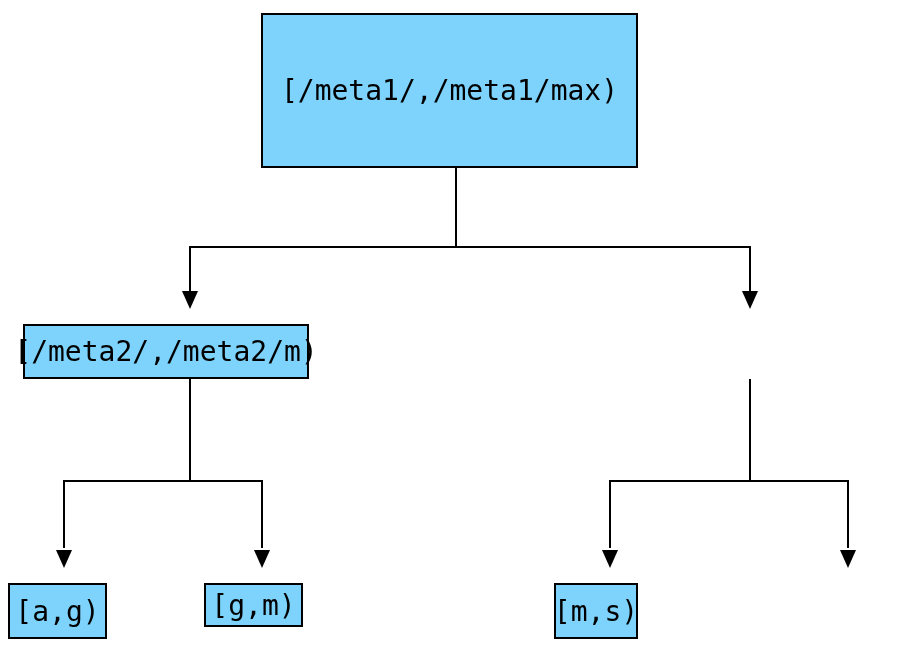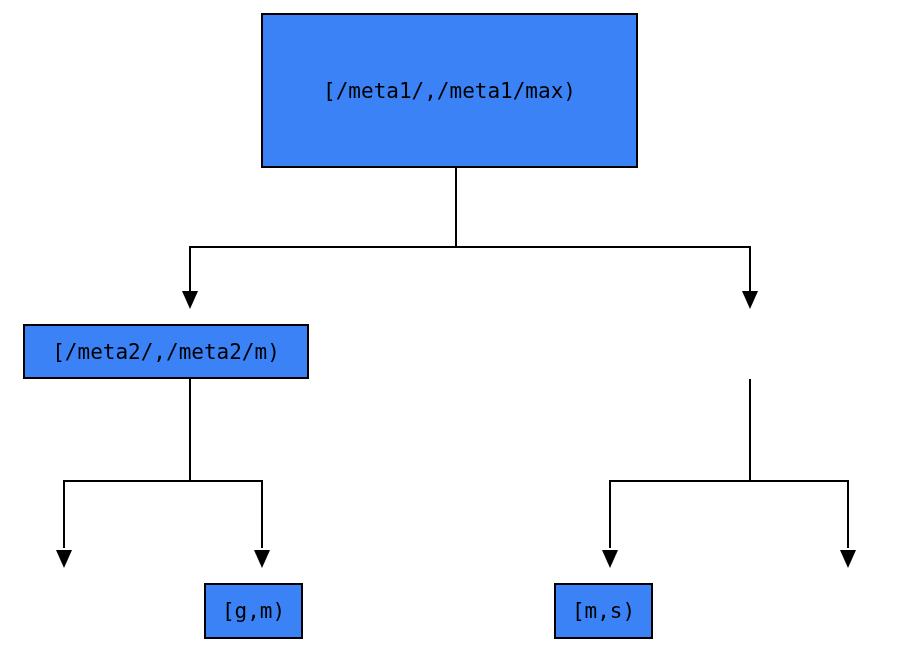--- a/index.html
+++ b/index.html
@@ -12,47 +12,47 @@
     width: 912px;
     height: 652px;
     background: #ffffff;
     overflow: hidden;
     font-family: "DejaVu Sans Mono", "Liberation Mono", monospace;
   }
   .box {
     position: absolute;
     box-sizing: border-box;
     border: 2px solid #000000;
-    background: #3b82f6;
+    background: #7dd3fc;
     color: #000000;
     display: flex;
     align-items: center;
     justify-content: center;
-    font-size: 21px;
+    font-size: 28px;
     white-space: nowrap;
   }
   .line {
     position: absolute;
     background: #000000;
   }
   .arrow {
     position: absolute;
     width: 0;
     height: 0;
     border-left: 8px solid transparent;
     border-right: 8px solid transparent;
     border-top: 18px solid #000000;
   }
   
   .node-root        { left: 261px; top: 13px;  width: 377px; height: 155px; }
   .node-child-left  { left: 23px;  top: 324px; width: 286px; height: 55px; }
   .node-child-right { left: 582px; top: 324px; width: 322px; height: 55px; }
   .node-leaf-0      { left: 8px;   top: 583px; width: 99px;  height: 56px; }
-  .node-leaf-1      { left: 204px; top: 583px; width: 99px;  height: 56px; }
-  .node-leaf-2      { left: 554px; top: 583px; width: 99px;  height: 56px; }
+  .node-leaf-1      { left: 204px; top: 583px; width: 99px;  height: 44px; }
+  .node-leaf-2      { left: 554px; top: 583px; width: 84px;  height: 56px; }
   .node-leaf-3      { left: 777px; top: 583px; width: 130px; height: 56px; }
   
   .edge-root-stem       { left: 455px; top: 168px; width: 2px;   height: 78px; }
   .edge-root-crossbar   { left: 189px; top: 246px; width: 562px; height: 2px; }
   .edge-root-drop-left  { left: 189px; top: 246px; width: 2px;   height: 45px; }
   .edge-root-drop-right { left: 749px; top: 246px; width: 2px;   height: 45px; }
   .arrow-root-left      { left: 182px; top: 291px; }
   .arrow-root-right     { left: 742px; top: 291px; }
   
   .edge-left-stem     { left: 189px; top: 379px; width: 2px;   height: 103px; }
@@ -76,20 +76,23 @@
 
   <div class="box node-root">
     <span>[/meta1/,/meta1/max)</span>
   </div>
 
   <div class="box node-child-left">
     <span>[/meta2/,/meta2/m)</span>
   </div>
 
 
+  <div class="box node-leaf-0">
+    <span>[a,g)</span>
+  </div>
 
   <div class="box node-leaf-1">
     <span>[g,m)</span>
   </div>
 
   <div class="box node-leaf-2">
     <span>[m,s)</span>
   </div>
 
 

